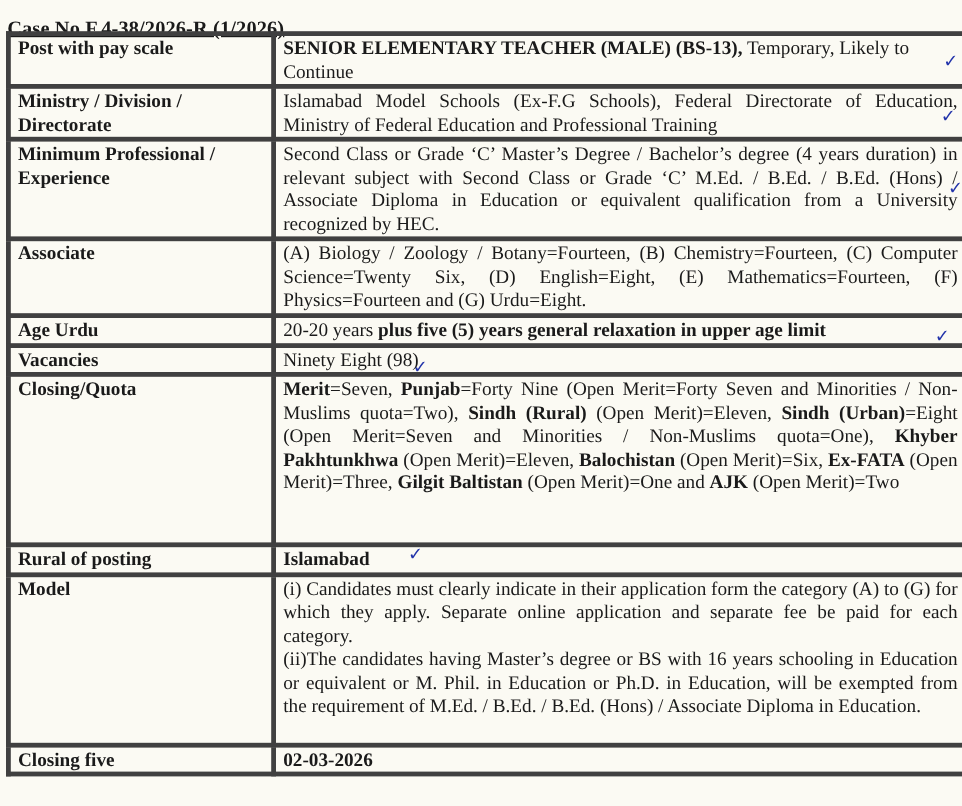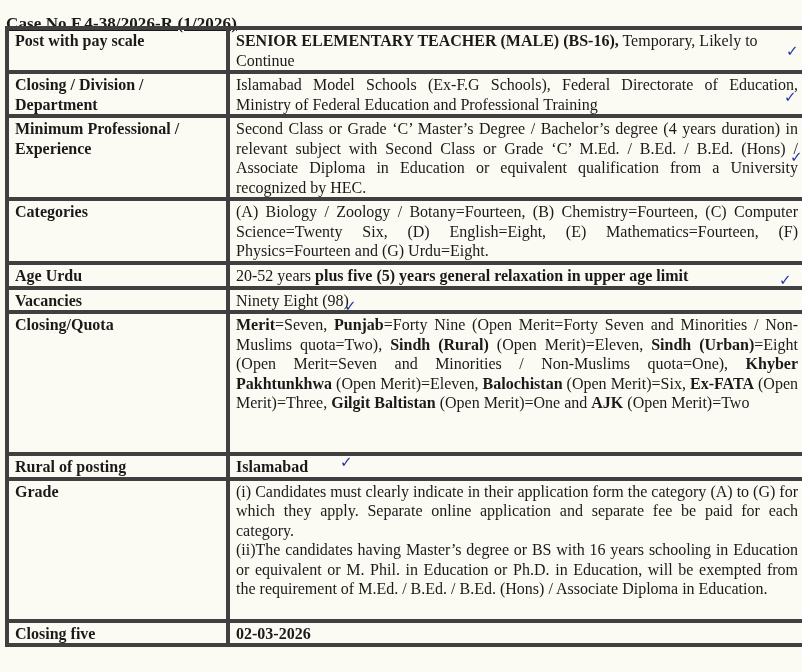--- a/index.html
+++ b/index.html
@@ -40,52 +40,52 @@
 </style>
 </head>
 <body>
 
 <div class="case-title">Case No.F.4-38/2026-R (1/2026)</div>
 
 <table class="ad">
   <tbody>
       <tr style="height:44px">
     <td class="lbl">Post  with pay scale</td>
-    <td class="val nojust"><span class="b">SENIOR ELEMENTARY TEACHER (MALE) (BS-16),</span><span> Temporary, Likely to Continue</span></td>
+    <td class="val nojust"><span class="b">SENIOR ELEMENTARY TEACHER (MALE) (BS-13),</span><span> Temporary, Likely to Continue</span></td>
   </tr>
   <tr style="height:44px">
-    <td class="lbl">Closing / Division / Department</td>
+    <td class="lbl">Ministry / Division / Directorate</td>
     <td class="val">Islamabad Model Schools (Ex-F.G Schools), Federal Directorate of Education, Ministry of Federal Education and Professional Training</td>
   </tr>
   <tr style="height:82px">
     <td class="lbl">Minimum Professional / Experience</td>
     <td class="val">Second Class or Grade ‘C’ Master’s Degree / Bachelor’s degree (4 years duration) in relevant subject with Second Class or Grade ‘C’ M.Ed. / B.Ed. / B.Ed. (Hons) / Associate Diploma in Education or equivalent qualification from a University recognized by HEC.</td>
   </tr>
   <tr style="height:64px">
-    <td class="lbl">Categories</td>
+    <td class="lbl">Associate</td>
     <td class="val">(A) Biology / Zoology / Botany=Fourteen, (B) Chemistry=Fourteen, (C) Computer Science=Twenty Six, (D) English=Eight, (E) Mathematics=Fourteen, (F) Physics=Fourteen and (G) Urdu=Eight.</td>
   </tr>
   <tr style="height:21px">
     <td class="lbl">Age Urdu</td>
-    <td class="val nojust"><span>20-52 years </span><span class="b u">plus</span><span class="b"> five (5) years general relaxation in upper age limit</span></td>
+    <td class="val nojust"><span>20-20 years </span><span class="b u">plus</span><span class="b"> five (5) years general relaxation in upper age limit</span></td>
   </tr>
   <tr style="height:21px">
     <td class="lbl">Vacancies</td>
     <td class="val nojust">Ninety Eight (98)</td>
   </tr>
   <tr style="height:142px">
     <td class="lbl">Closing/Quota</td>
     <td class="val" id="domicile-cell"><span class="b">Merit</span><span>=Seven, </span><span class="b">Punjab</span><span>=Forty Nine (Open Merit=Forty Seven and Minorities / Non-Muslims quota=Two), </span><span class="b">Sindh (Rural)</span><span> (Open Merit)=Eleven, </span><span class="b">Sindh (Urban)</span><span>=Eight (Open Merit=Seven and Minorities / Non-Muslims quota=One), </span><span class="b">Khyber Pakhtunkhwa</span><span> (Open Merit)=Eleven, </span><span class="b">Balochistan</span><span> (Open Merit)=Six, </span><span class="b">Ex-FATA</span><span> (Open Merit)=Three, </span><span class="b">Gilgit Baltistan</span><span> (Open Merit)=One and </span><span class="b">AJK</span><span> (Open Merit)=Two</span></td>
   </tr>
   <tr style="height:21px">
     <td class="lbl">Rural of posting</td>
     <td class="val nojust b">Islamabad</td>
   </tr>
   <tr style="height:142px">
-    <td class="lbl">Grade</td>
+    <td class="lbl">Model</td>
     <td class="val">
       <div>(i) Candidates must clearly indicate in their application form the category (A) to (G) for which they apply. Separate online application and separate fee be paid for each category.</div>
       <div>(ii)The candidates having Master’s degree or BS with 16 years schooling in Education or equivalent or M. Phil. in Education or Ph.D. in Education, will be exempted from the requirement of M.Ed. / B.Ed. / B.Ed. (Hons) / Associate Diploma in Education.</div>
     </td>
   </tr>
   <tr style="height:21px">
     <td class="lbl">Closing five</td>
     <td class="val nojust b">02-03-2026</td>
   </tr>
 </tbody>

